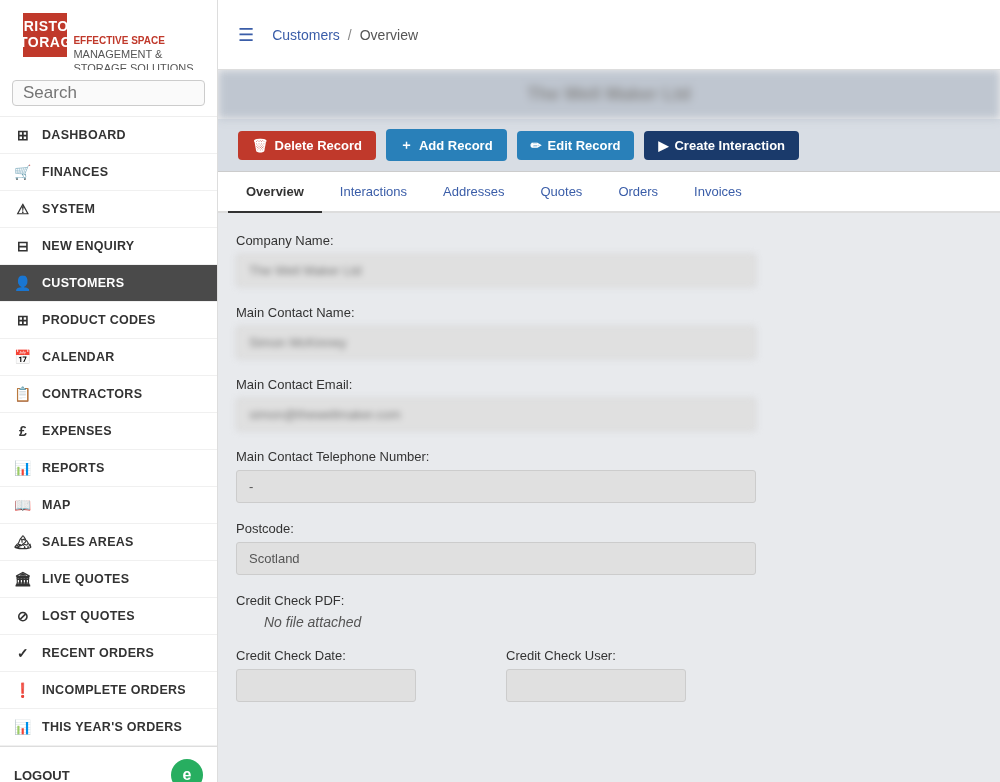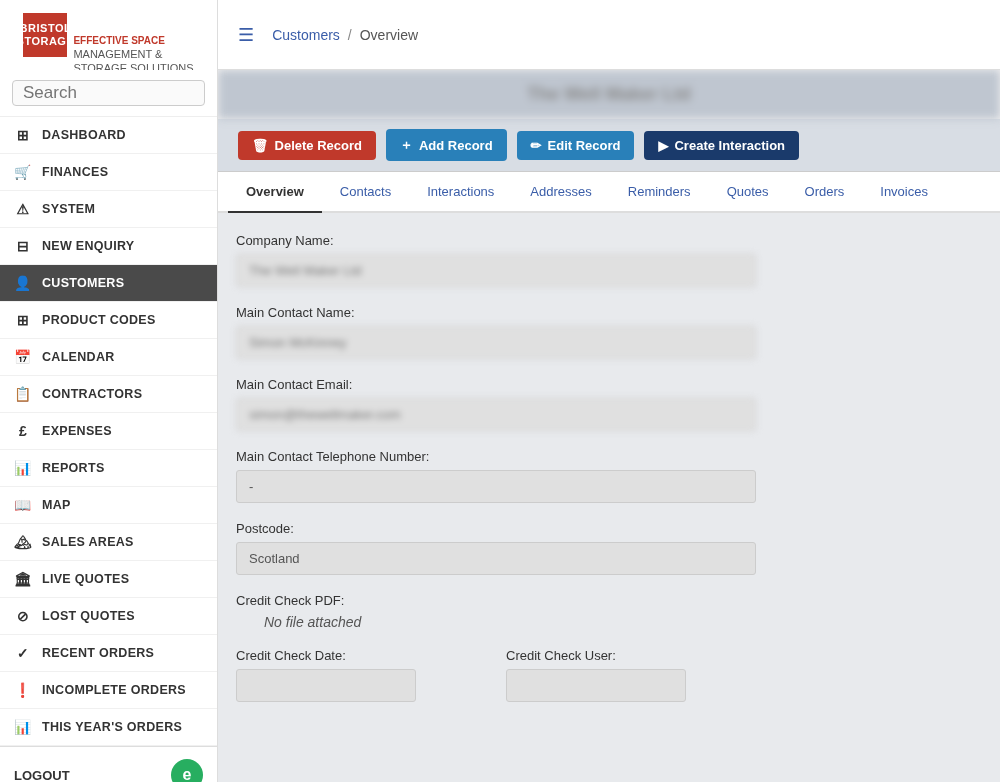--- a/index.html
+++ b/index.html
@@ -36,21 +36,21 @@
       background: #c0392b;
       display: flex;
       align-items: center;
       justify-content: center;
       flex-direction: column;
       flex-shrink: 0;
     }
     .logo-icon span {
       color: #fff;
       font-weight: 900;
-      font-size: 11px;
+      font-size: 14px;
       line-height: 1.1;
       letter-spacing: 0.5px;
     }
     .logo-right {
       display: flex;
       flex-direction: column;
       margin-top: 40px;
     }
     .logo-right .brand {
       font-size: 11px;
@@ -413,24 +413,22 @@
         <span>Edit Record</span>
       </button>
       <button class="btn btn-dark-blue">
         <span>▶</span>
         <span>Create Interaction</span>
       </button>
     </div>
 
     <div class="tabs-bar">
       <div class="tab active">Overview</div>
-      <div class="tab">Contacts</div>
       <div class="tab">Interactions</div>
       <div class="tab">Addresses</div>
-      <div class="tab">Reminders</div>
       <div class="tab">Quotes</div>
       <div class="tab">Orders</div>
       <div class="tab">Invoices</div>
     </div>
 
     <div class="form-area">
       <div class="form-inner">
         <div class="form-group">
           <label class="form-label">Company Name:</label>
           <div class="form-input">The Well Maker Ltd</div>

